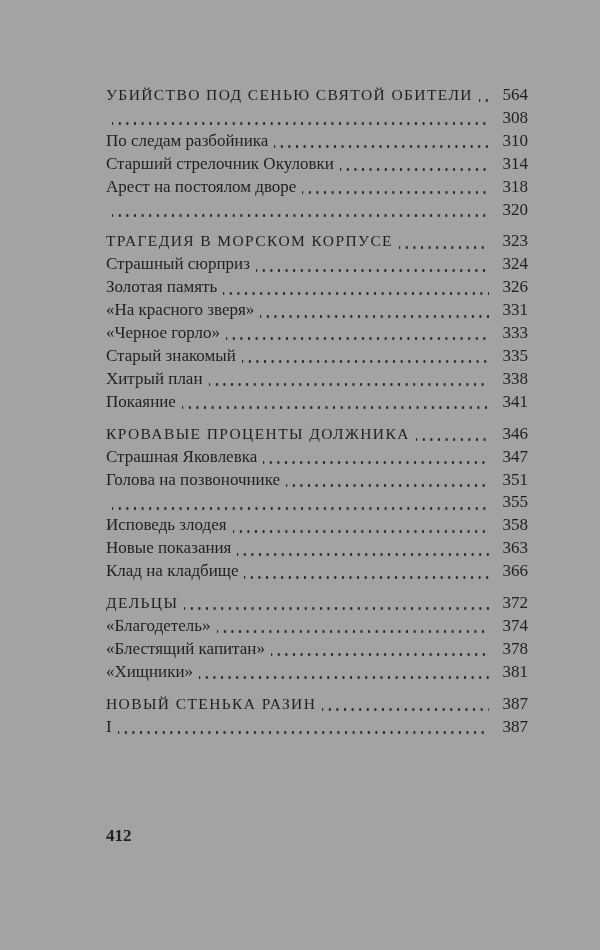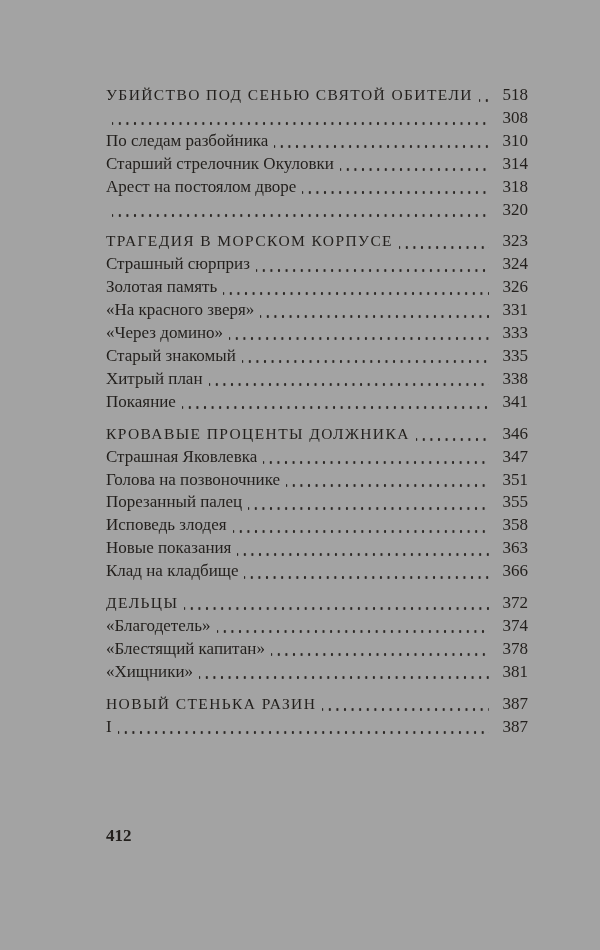--- a/index.html
+++ b/index.html
@@ -67,21 +67,21 @@
 </style>
 </head>
 <body>
 
 <main class="page">
   <section class="toc" id="toc-list">
   <div class="section">
     <div class="row head">
       <span class="title">УБИЙСТВО ПОД СЕНЬЮ СВЯТОЙ ОБИТЕЛИ</span>
       <span class="leader"></span>
-      <span class="pageno">518</span>
+      <span class="pageno">564</span>
     </div>
     <div class="items">
 
   <div class="row">
     <span class="leader"></span>
     <span class="pageno">308</span>
   </div>
 
   <div class="row">
     <span class="title">По следам разбойника</span>
@@ -128,21 +128,21 @@
   </div>
 
 
   <div class="row">
     <span class="title">«На красного зверя»</span>
     <span class="leader"></span>
     <span class="pageno">331</span>
   </div>
 
   <div class="row">
-    <span class="title">«Через домино»</span>
+    <span class="title">«Черное горло»</span>
     <span class="leader"></span>
     <span class="pageno">333</span>
   </div>
 
   <div class="row">
     <span class="title">Старый знакомый</span>
     <span class="leader"></span>
     <span class="pageno">335</span>
   </div>
 
@@ -173,21 +173,20 @@
     <span class="pageno">347</span>
   </div>
 
   <div class="row">
     <span class="title">Голова на позвоночнике</span>
     <span class="leader"></span>
     <span class="pageno">351</span>
   </div>
 
   <div class="row">
-    <span class="title">Порезанный палец</span>
     <span class="leader"></span>
     <span class="pageno">355</span>
   </div>
 
   <div class="row">
     <span class="title">Исповедь злодея</span>
     <span class="leader"></span>
     <span class="pageno">358</span>
   </div>
 

